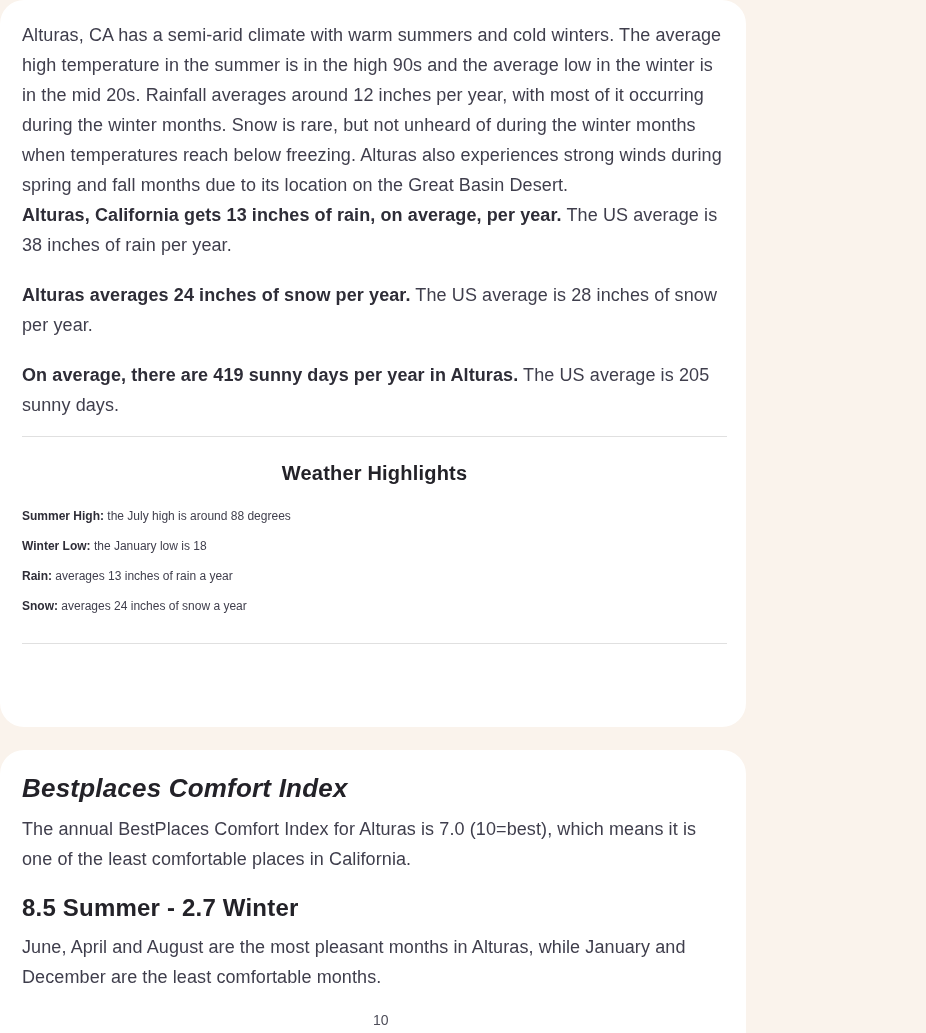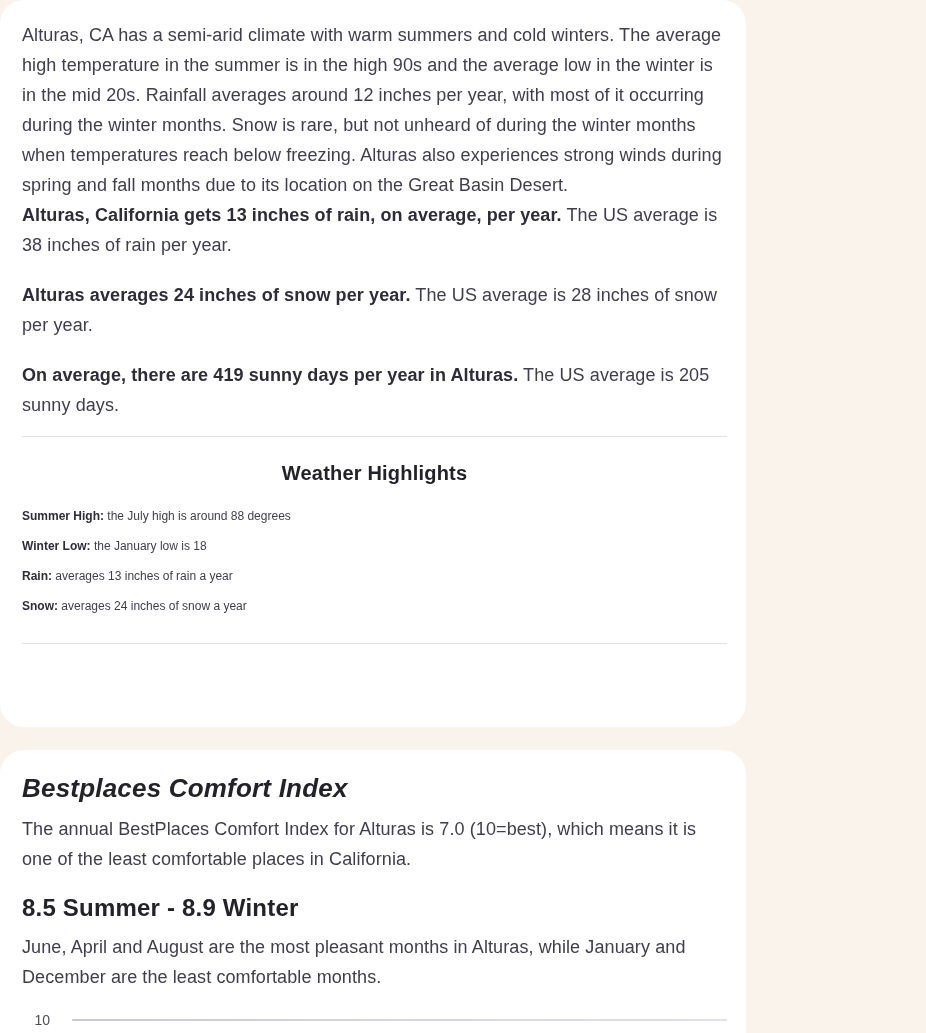--- a/index.html
+++ b/index.html
@@ -84,20 +84,21 @@
     line-height: 30px;
     color: #3f3e4c;
   }
   .card-comfort p.body-text {
     margin-top: 8px;
   }
   .chart-axis-row {
     margin-top: 18px;
     display: flex;
     align-items: center;
+    flex-direction: column;
   }
   .chart-axis-row .tick {
     width: 28px;
     text-align: right;
     font-size: 14px;
     line-height: 20px;
     color: #4d4d59;
     flex: 0 0 auto;
   }
   .chart-axis-row .gridline {
@@ -152,21 +153,21 @@
     <hr class="divider-bottom">
 
   </section>
 
   <section class="card card-comfort">
 
     <h2 class="card-title">Bestplaces Comfort Index</h2>
 
     <p class="body-text">The annual BestPlaces Comfort Index for Alturas is 7.0 (10=best), which means it is one of the least comfortable places in California.</p>
 
-    <h3 class="sub-title">8.5 Summer - 8.9 Winter</h3>
+    <h3 class="sub-title">8.5 Summer - 2.7 Winter</h3>
 
     <p class="body-text">June, April and August are the most pleasant months in Alturas, while January and December are the least comfortable months.</p>
 
     <div class="chart-axis-row">
       <span class="tick">10</span>
       <span class="gridline"></span>
     </div>
 
   </section>
 

